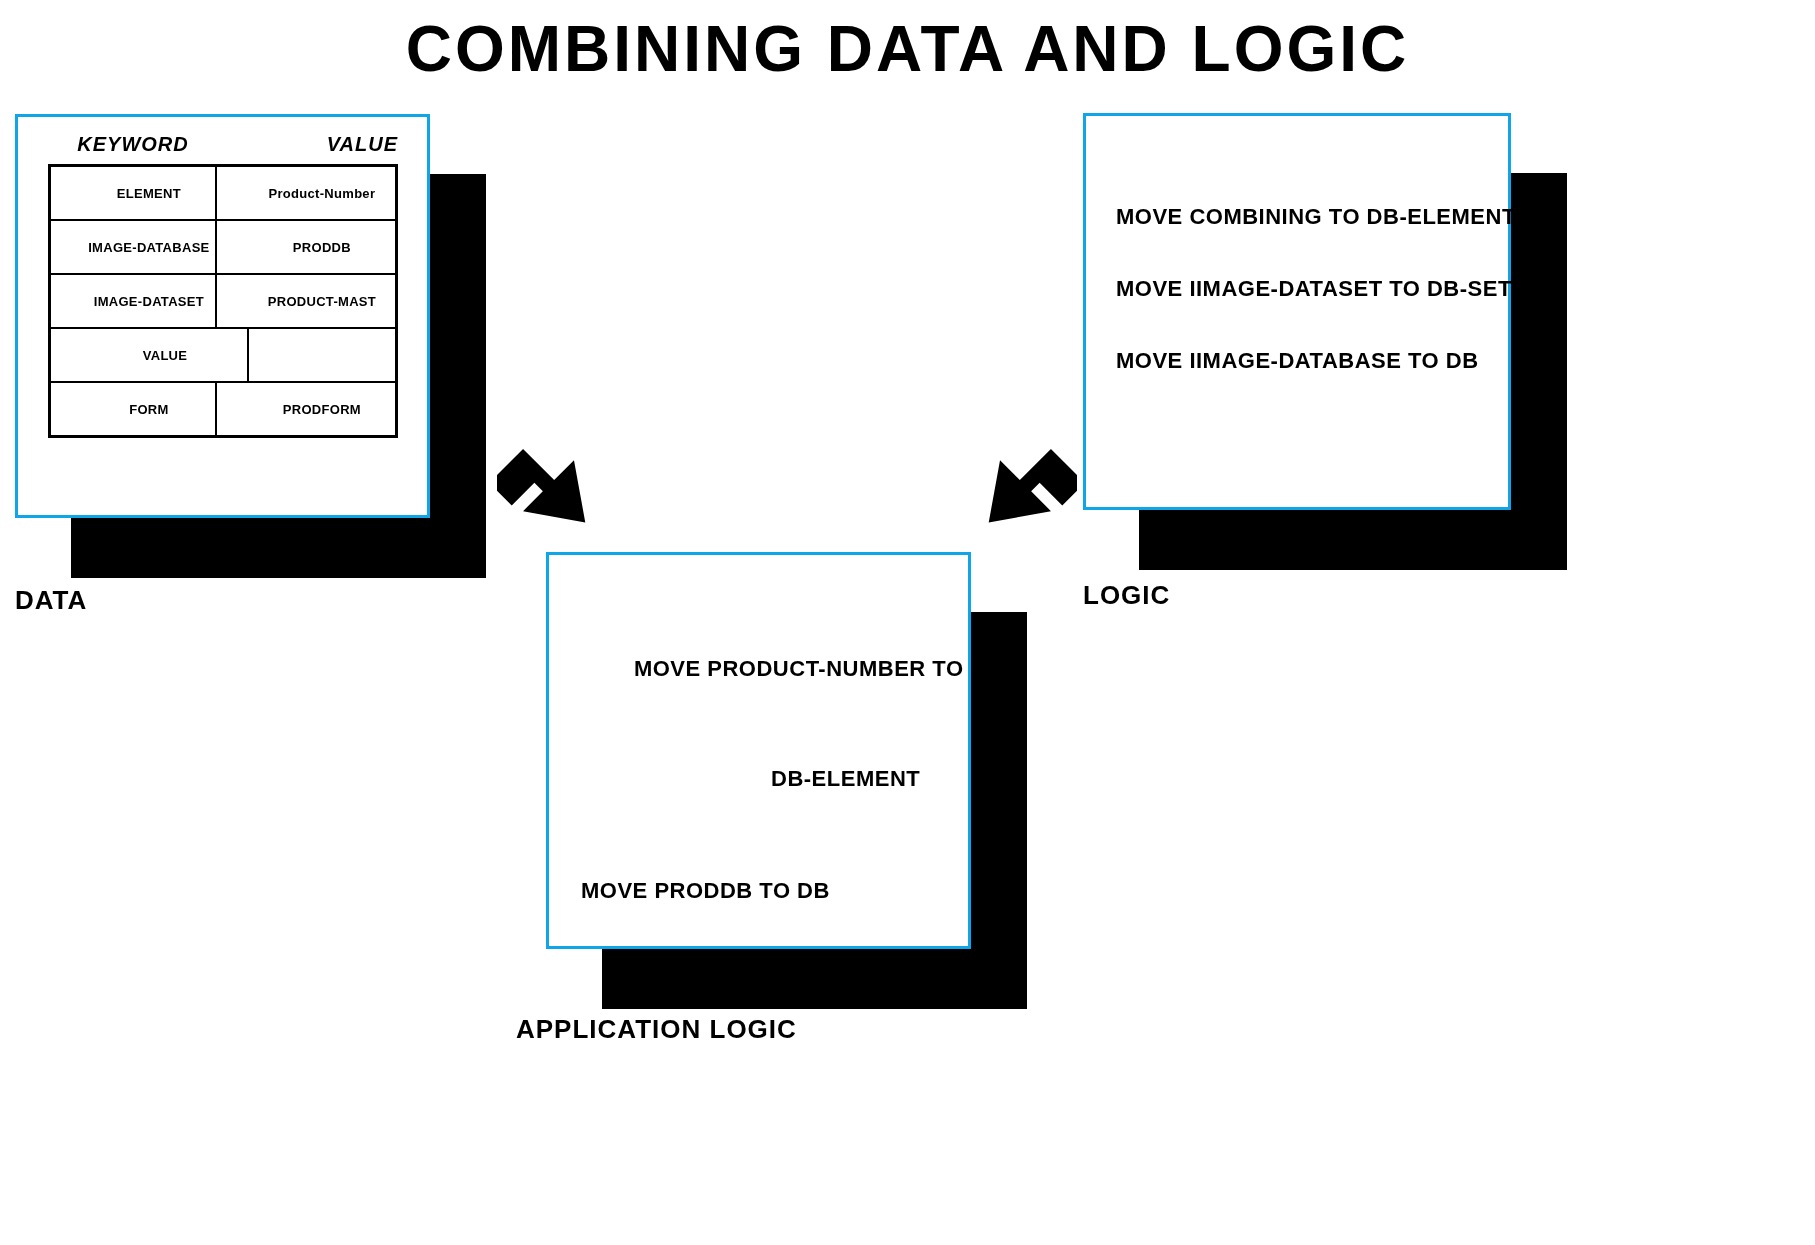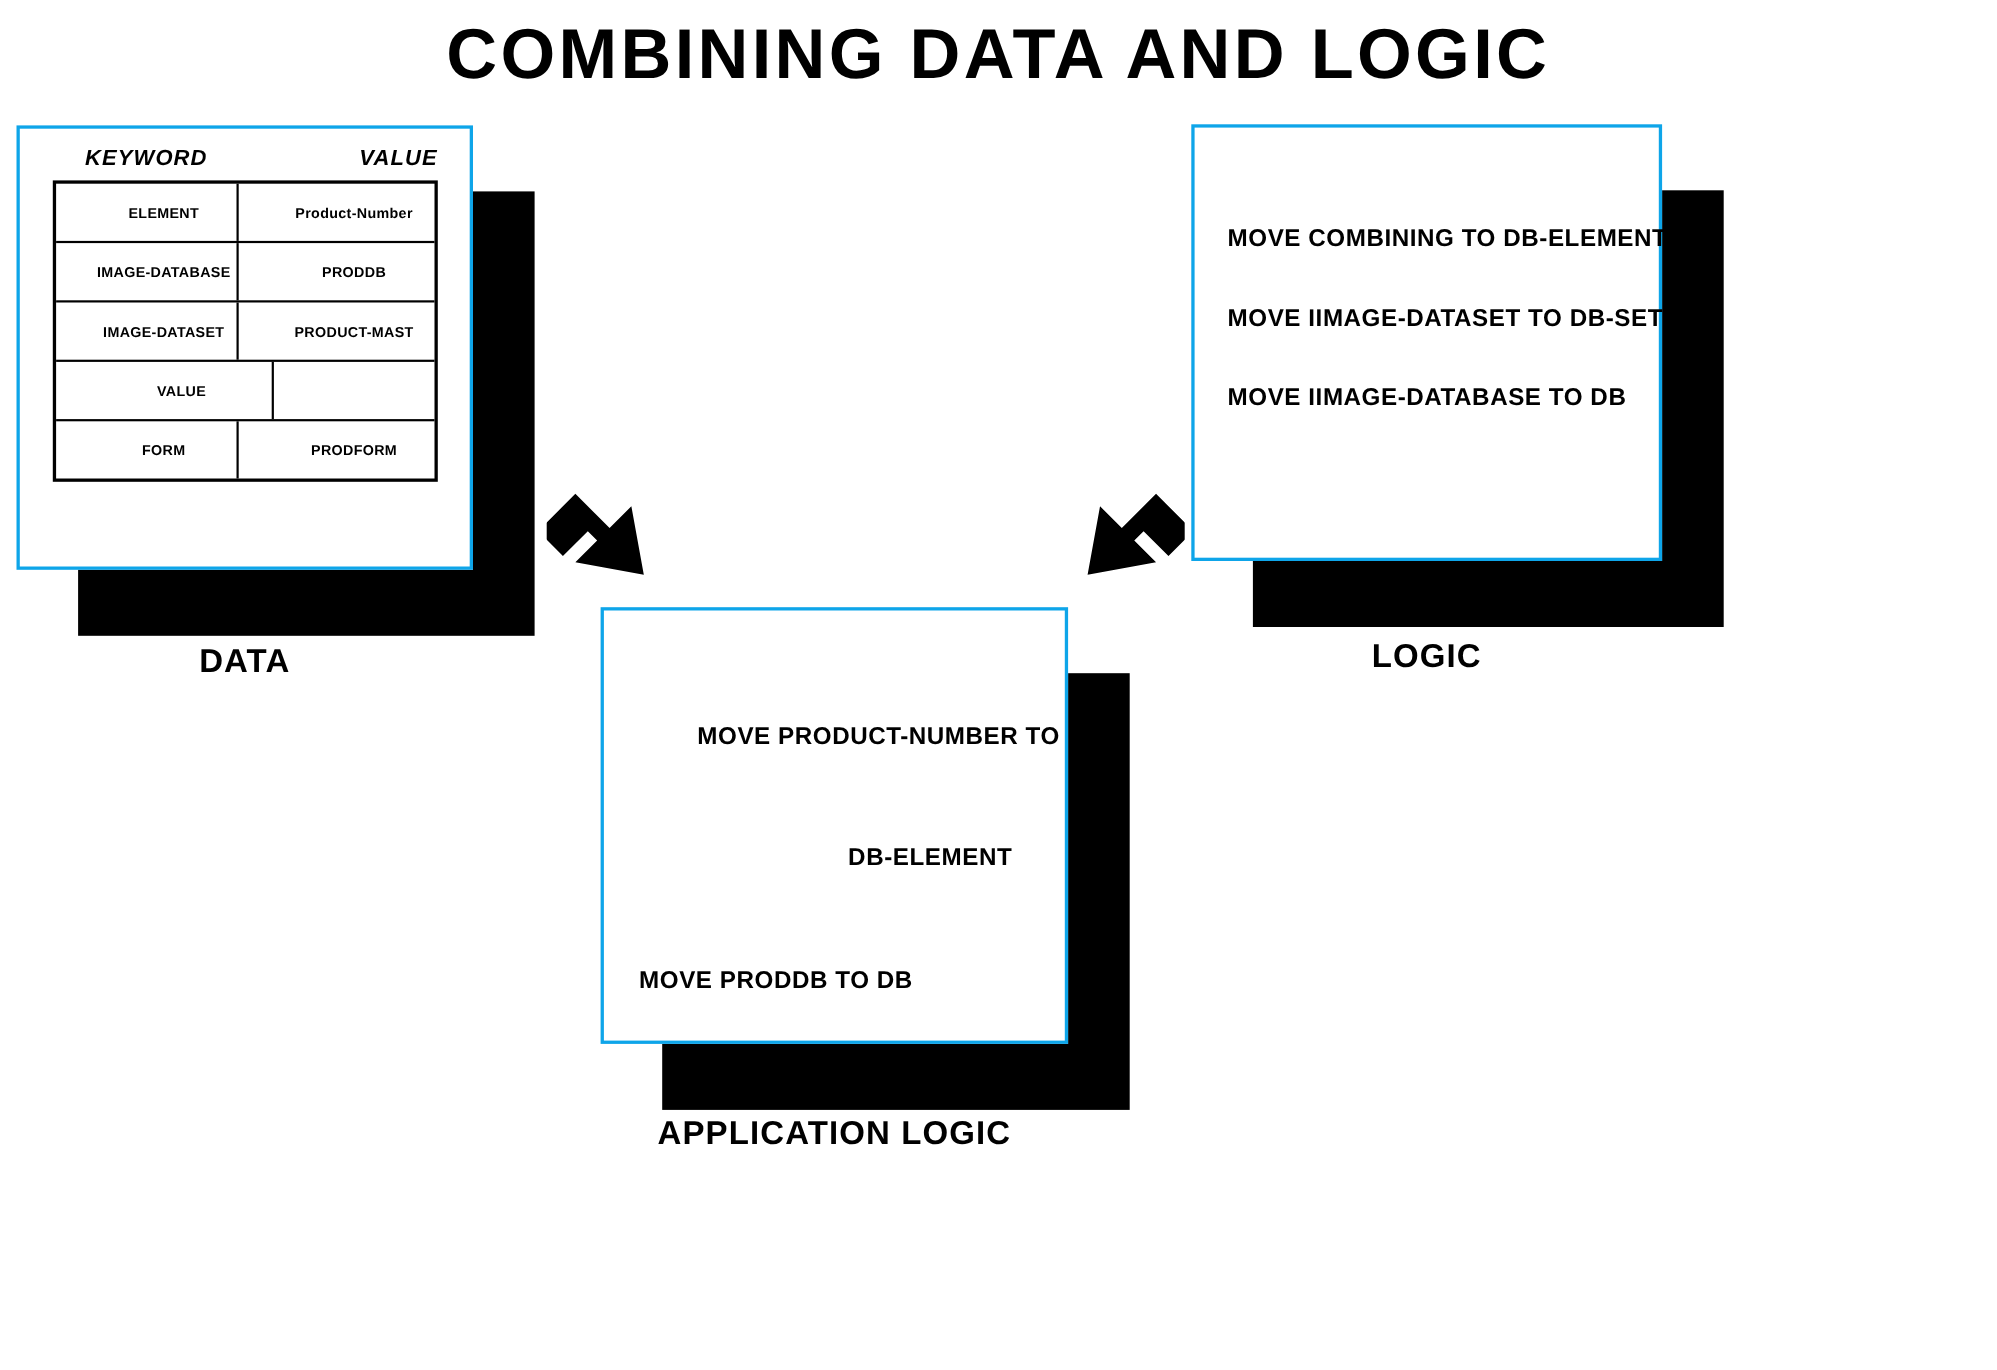--- a/index.html
+++ b/index.html
@@ -47,22 +47,22 @@
     left: 0;
     top: 0;
     width: 100%;
     height: 100%;
     background: #ffffff;
     border: 3px solid #0ea5e9;
     box-sizing: border-box;
   }
   .card-caption {
     position: absolute;
-    text-align: center;
-    font-size: 30px;
+    text-align: left;
+    font-size: 26px;
     font-weight: bold;
     letter-spacing: 1px;
   }
 
   
   #data-card-wrap {
     left: 15px;
     top: 114px;
     width: 415px;
     height: 404px;

